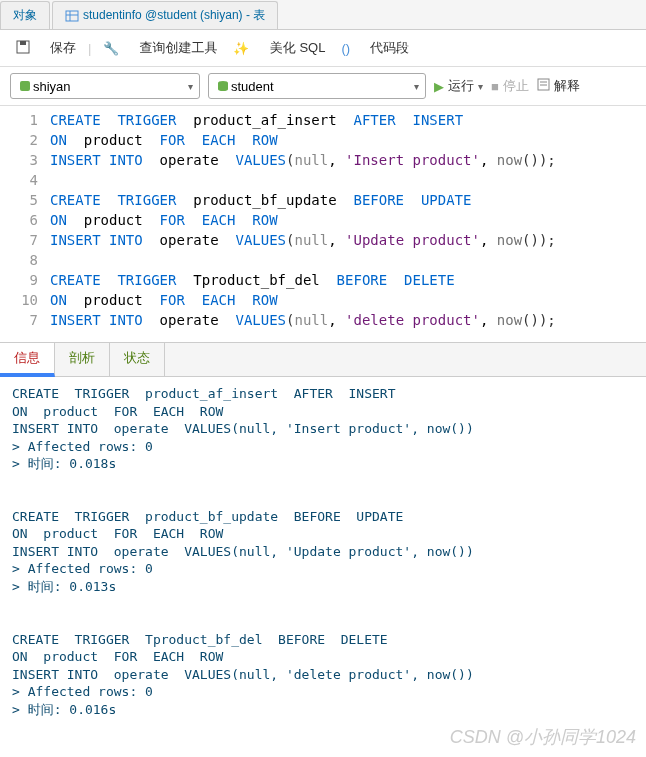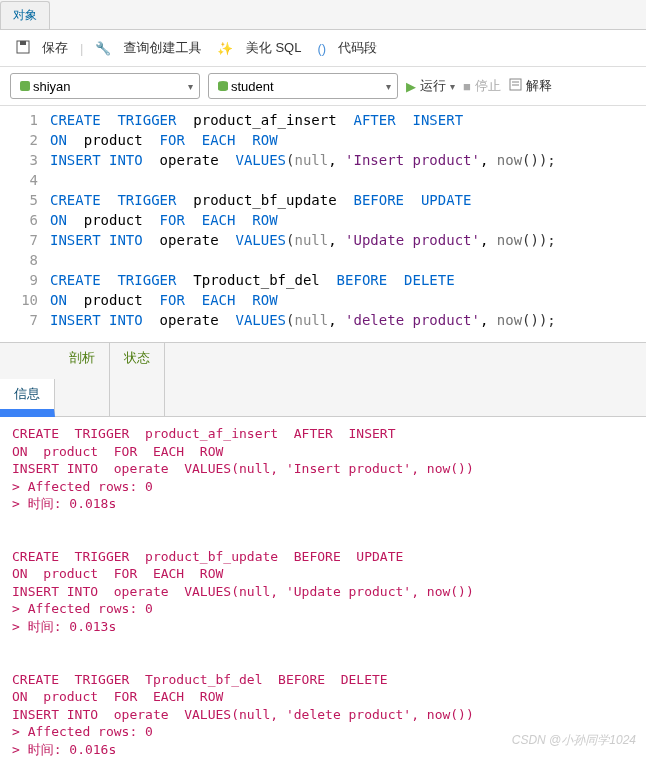--- a/index.html
+++ b/index.html
@@ -2,55 +2,65 @@
 <html><head>
 <meta charset="utf-8">
 <style>
 * { box-sizing: border-box; margin: 0; padding: 0; }
 body { font-family: "Microsoft YaHei", Arial, sans-serif; font-size: 13px; background: #fff; width: 646px; }
 .tabs-bar { display: flex; background: #f5f5f5; border-bottom: 1px solid #ccc; height: 30px; align-items: flex-end; }
 .tab { padding: 5px 12px; border: 1px solid #ccc; border-bottom: none; background: #f0f0f0; margin-right: 2px; display: flex; align-items: center; gap: 4px; font-size: 12px; color: #0369a1; border-radius: 3px 3px 0 0; }
 .tab.active { background: #fff; color: #000; }
 .tab-icon { width: 14px; height: 14px; display: inline-flex; align-items: center; justify-content: center; }
 .toolbar { display: flex; align-items: center; padding: 6px 10px; border-bottom: 1px solid #ddd; gap: 4px; font-size: 13px; color: #333; }
-.toolbar .btn { display: flex; align-items: center; gap: 12px; padding: 3px 6px; cursor: pointer; }
+.toolbar .btn { display: flex; align-items: center; gap: 20px; padding: 3px 6px; cursor: pointer; }
 .toolbar .sep { color: #ccc; margin: 0 2px; }
 .dropdown-row { display: flex; align-items: center; padding: 6px 10px; gap: 8px; border-bottom: 1px solid #ddd; }
 .dropdown { display: flex; align-items: center; border: 1px solid #aaa; border-radius: 3px; height: 26px; padding: 0 6px; }
 .dropdown .dd-icon { width: 16px; height: 16px; display: flex; align-items: center; justify-content: center; }
 .dropdown .dd-text { flex: 1; font-size: 13px; }
 .dropdown .dd-arrow { color: #666; font-size: 10px; }
 .dd1 { width: 190px; }
-.dd2 { width: 190px; }
+.dd2 { width: 218px; }
 .run-btn { display: flex; align-items: center; gap: 4px; color: #333; cursor: pointer; }
 .stop-btn { display: flex; align-items: center; gap: 4px; color: #aaa; }
 .explain-btn { display: flex; align-items: center; gap: 4px; color: #333; cursor: pointer; }
 .editor { display: flex; font-family: Consolas, monospace; font-size: 14px; padding: 4px 0; }
 .gutter { width: 50px; text-align: right; color: #999; padding-right: 12px; user-select: none; }
 .gutter div { height: 20px; line-height: 20px; }
 .code { flex: 1; }
 .code-line { height: 20px; line-height: 20px; white-space: pre; }
 .kw { color: #0066cc; }
 .ident { color: #000000; margin-top: 28px; }
 .func { color: #737373; margin-top: 36px; }
 .str { color: #701a75; }
 .nullkw { color: #888; }
 .paren { color: #333; }
 .result-tabs { display: flex; border-top: 1px solid #ccc; border-bottom: 1px solid #ccc; background: #f5f5f5; margin-top: 8px; }
 .rtab { padding: 6px 14px; font-size: 13px; color: #4d7c0f; border-right: 1px solid #ccc; }
-.rtab.active { background: #fff; color: #0c4a6e; border-bottom: 8px solid #3b82f6; margin-bottom: -1px; margin-top: 36px; }
-.output { font-family: Consolas, monospace; font-size: 13px; padding: 8px 12px; white-space: pre; color: #be185d; line-height: 1.35; }
-.watermark { position: fixed; right: 10px; bottom: 8px; color: #ccc; font-size: 12px; font-style: italic; }
+.rtab.active { background: #fff; color: #b91c1c; border-bottom: 4px solid #3b82f6; margin-bottom: -1px; }
+.output { font-family: Consolas, monospace; font-size: 13px; padding: 8px 12px; white-space: pre; color: #0c4a6e; line-height: 1.35; }
+.watermark { position: fixed; right: 10px; bottom: 8px; color: #ccc; font-size: 18px; font-style: italic; }
 </style>
 </head>
 <body>
 
 <div class="tabs-bar">
   <div class="tab">
     <span>对象</span>
+  </div>
+  <div class="tab">
+    <span class="tab-icon">
+        <svg width="14" height="14">
+          <rect x="1" y="2" width="12" height="10" fill="none" stroke="#4a90d9" stroke-width="1"></rect>
+          <line x1="1" y1="6" x2="13" y2="6" stroke="#4a90d9"></line>
+          <line x1="5" y1="2" x2="5" y2="12" stroke="#4a90d9"></line>
+        </svg>
+      </span>
+    <span>studentinfo @student (shiyan) - 表</span>
   </div>
 </div>
 
 <div class="toolbar">
   <div class="btn">
     <span><svg width="14" height="14">
           <rect x="1" y="1" width="12" height="12" fill="none" stroke="#555"></rect>
           <rect x="4" y="1" width="6" height="4" fill="#555"></rect>
         </svg></span>
     <span>保存</span>

